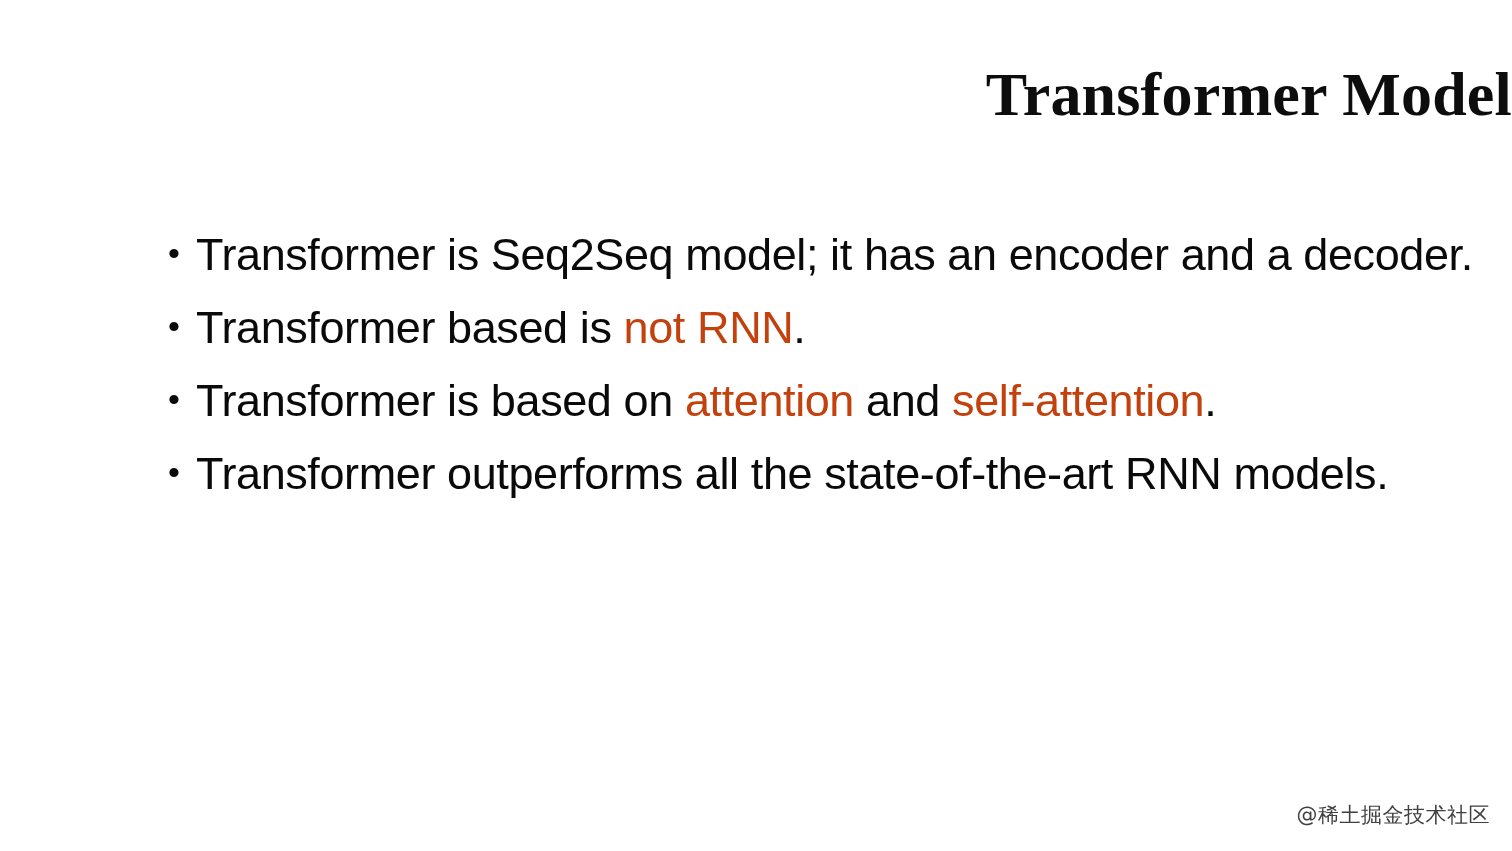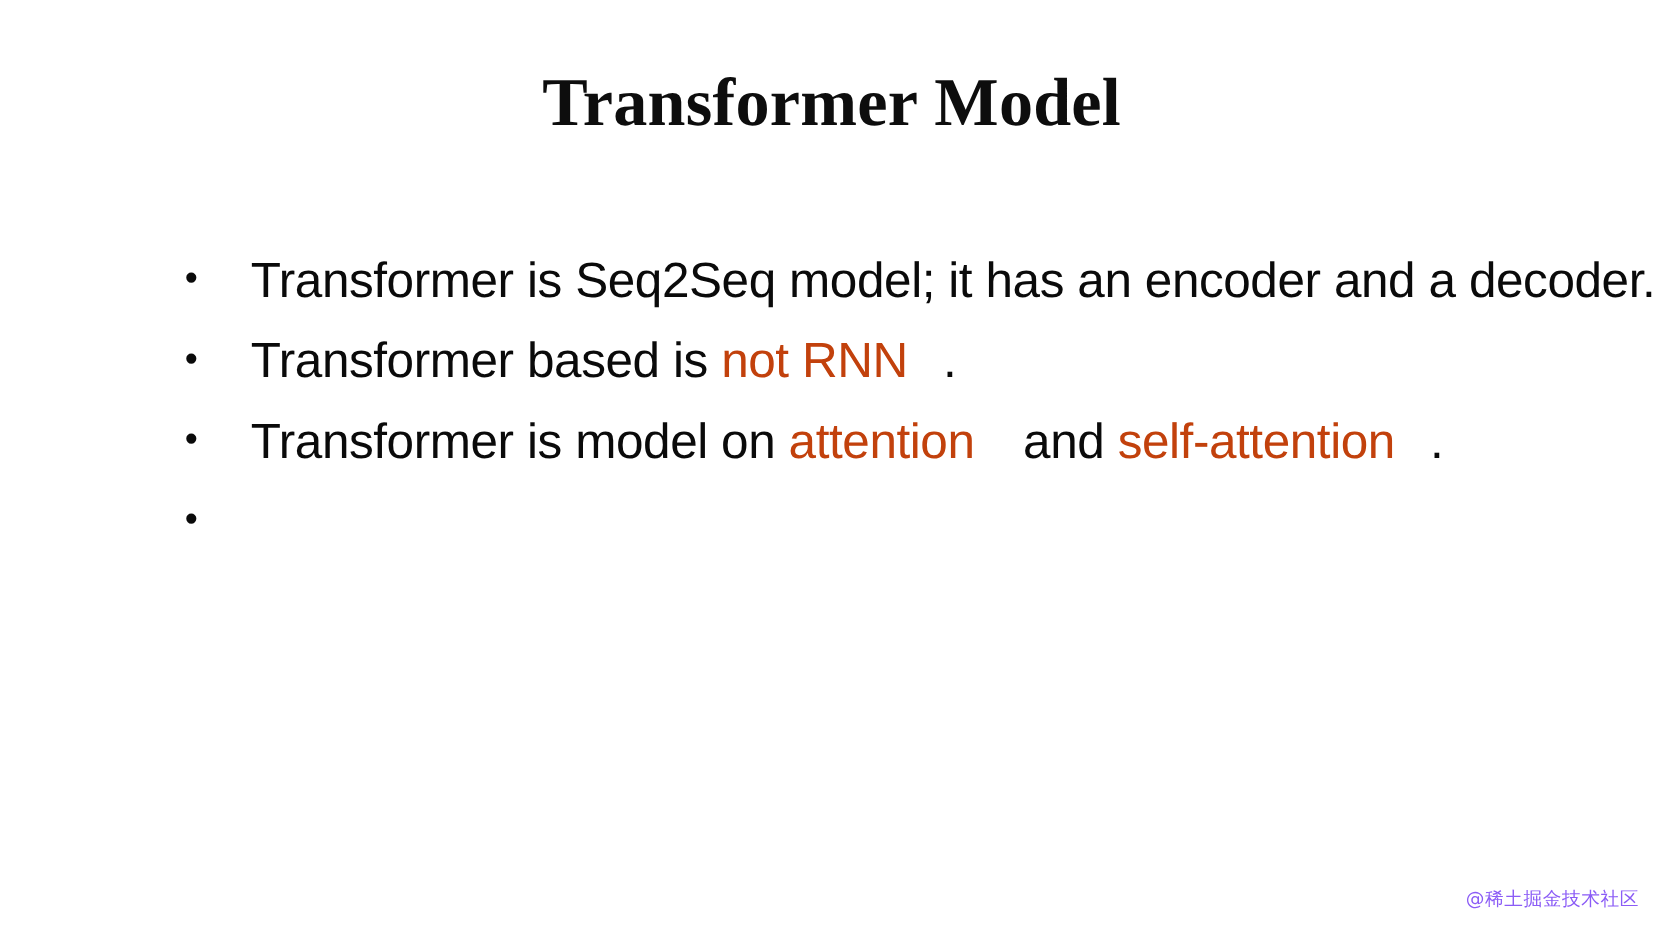--- a/index.html
+++ b/index.html
@@ -22,21 +22,21 @@
     background: #ffffff;
     box-sizing: border-box;
   }
 
   
   .slide-title {
     position: absolute;
     top: 18px;
     left: 0;
     width: 1512px;
-    text-align: center;
+    text-align: right;
     font-family: "Liberation Serif", "DejaVu Serif", serif;
     font-weight: bold;
     font-size: 62px;
     line-height: 1.1;
     letter-spacing: 0.2px;
     color: #0d0d0d;
     white-space: nowrap;
   }
 
   
@@ -81,45 +81,44 @@
   }
 
   .seg {
     display: inline;
   }
   .seg-red {
     color: #c2410c;
   }
   .seg-black {
     color: #0a0a0a;
-    margin-left: 32px;
   }
 
   
   .watermark {
     position: absolute;
     right: 22px;
     bottom: 22px;
     font-family: "DejaVu Sans", "Liberation Sans", sans-serif;
-    font-size: 17px;
+    font-size: 21px;
     letter-spacing: 0.5px;
-    color: #8b5cf6;
+    color: #404040;
     white-space: nowrap;
     user-select: none;
   }
 </style>
 </head>
 <body>
 
 <div class="slide">
 
   <h1 class="slide-title">Transformer Model</h1>
 
   <ul class="bullet-list">
       <li class="bullet-item"><span class="bullet-marker">•</span><span class="bullet-text"><span class="seg seg-black">Transformer is Seq2Seq model; it has an encoder and a decoder.</span></span></li>
       <li class="bullet-item"><span class="bullet-marker">•</span><span class="bullet-text"><span class="seg seg-black">Transformer based is </span><span class="seg seg-red">not RNN</span><span class="seg seg-black">.</span></span></li>
-      <li class="bullet-item"><span class="bullet-marker">•</span><span class="bullet-text"><span class="seg seg-black">Transformer is model on </span><span class="seg seg-red">attention</span><span class="seg seg-black"> and </span><span class="seg seg-red">self-attention</span><span class="seg seg-black">.</span></span></li>
-      <li class="bullet-item"><span class="bullet-marker">•</span></li>
+      <li class="bullet-item"><span class="bullet-marker">•</span><span class="bullet-text"><span class="seg seg-black">Transformer is based on </span><span class="seg seg-red">attention</span><span class="seg seg-black"> and </span><span class="seg seg-red">self-attention</span><span class="seg seg-black">.</span></span></li>
+      <li class="bullet-item"><span class="bullet-marker">•</span><span class="bullet-text"><span class="seg seg-black">Transformer outperforms all the state-of-the-art RNN models.</span></span></li>
     </ul>
 
   <div class="watermark">@稀土掘金技术社区</div>
 
 </div>
 
 </body></html>

